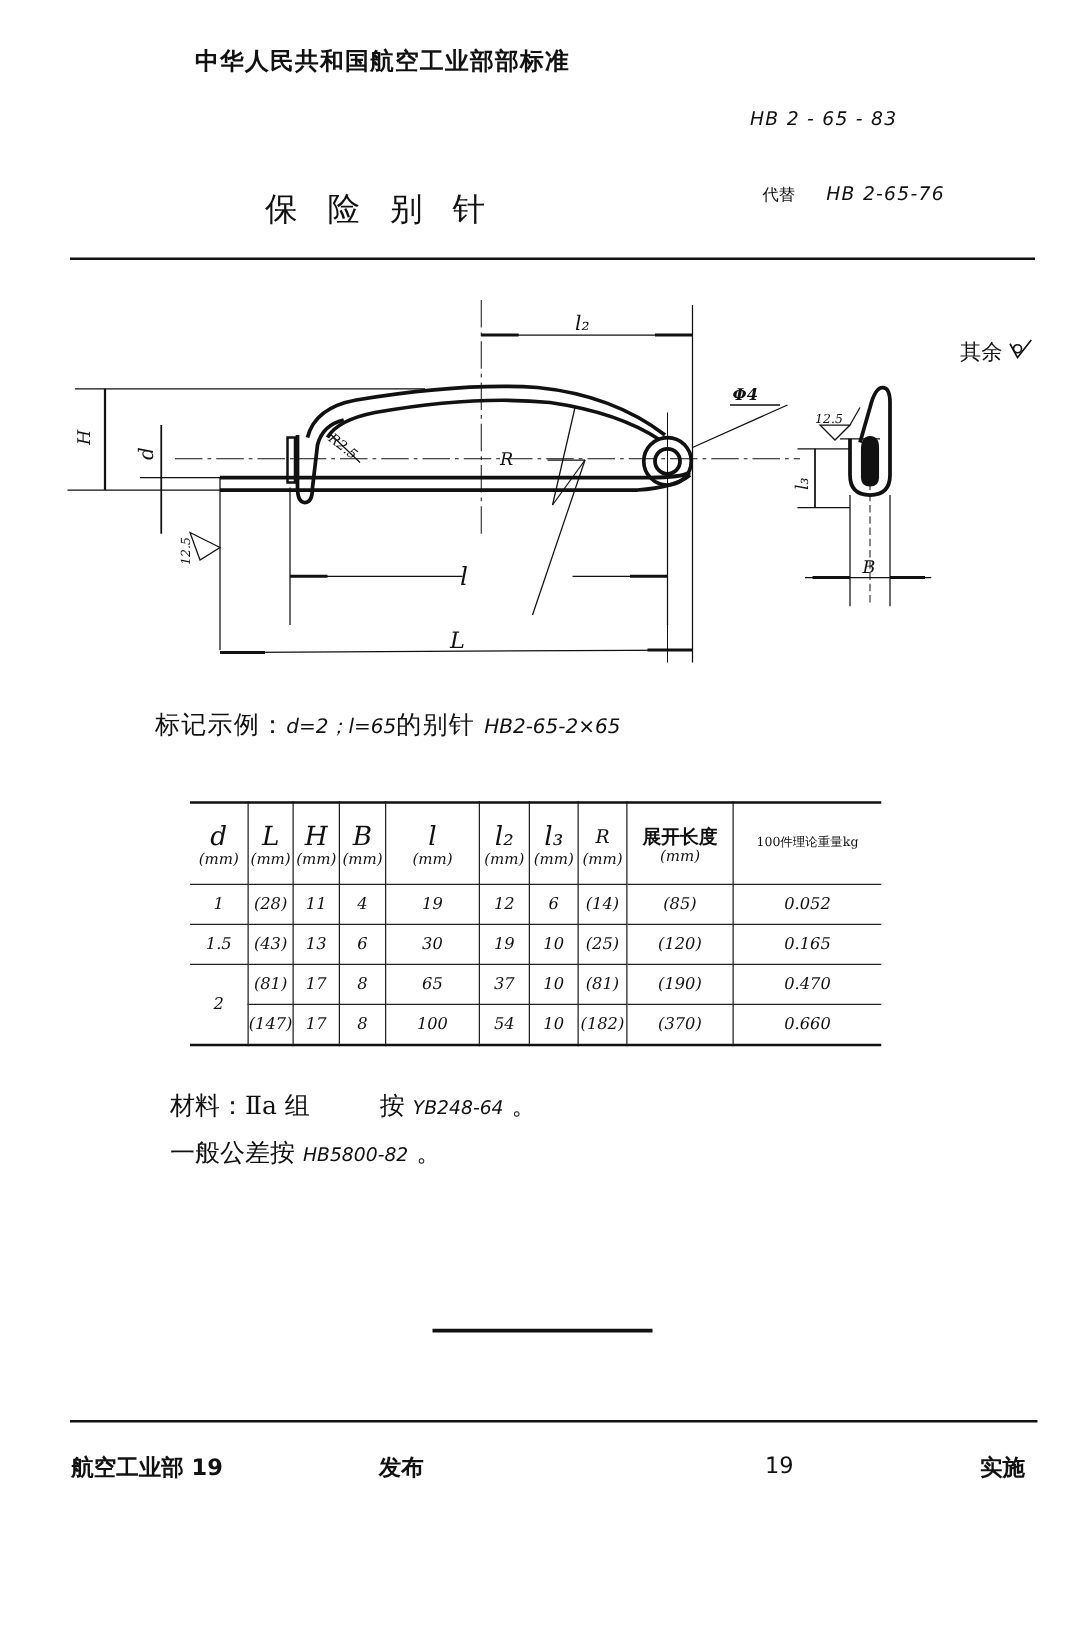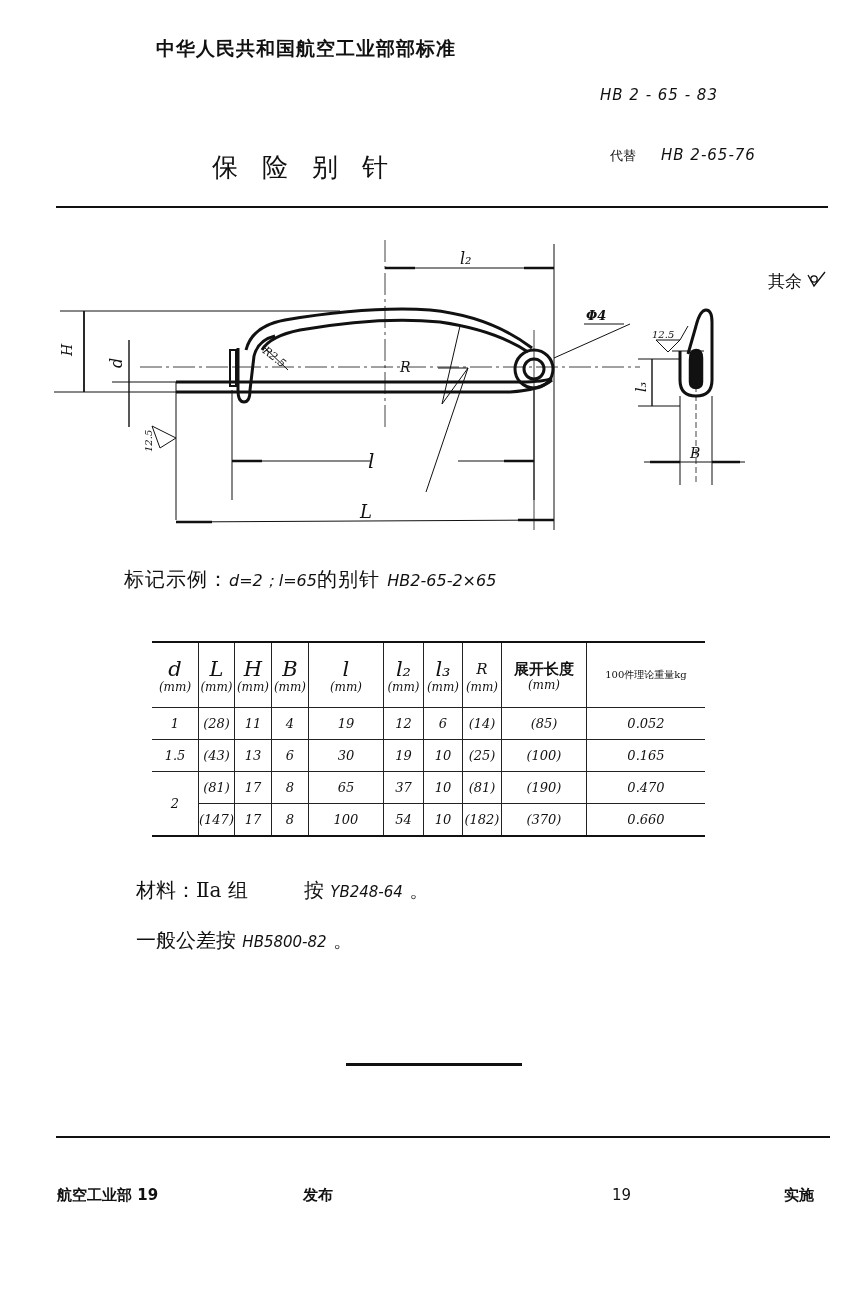--- a/index.html
+++ b/index.html
@@ -22,26 +22,26 @@
   table.spec td, table.spec th { border:1px solid #222; text-align:center; padding:0;
                font-style:italic; font-family:"DejaVu Serif", serif; font-weight:normal; }
   table.spec tr > *:first-child { border-left:none; }
   table.spec tr > *:last-child { border-right:none; }
   table.spec th { height:64px; vertical-align:middle; }
   table.spec th .sym { display:block; font-size:21px; line-height:24px; }
   table.spec th .unit { display:block; font-size:12px; line-height:12px; }
   table.spec th .cjk { display:block; font-size:15px; font-style:normal; line-height:20px;font-weight:bold; }
   table.spec th .cjk-small { display:block; font-size:10px; font-style:normal; line-height:14px; }
   table.spec td { height:31px; font-size:13px; }
-  .notes { left:136px; top:866px; font-size:20px; font-family:"DejaVu Serif", serif; line-height:48px; }
+  .notes { left:136px; top:866px; font-size:20px; font-family:"DejaVu Serif", serif; line-height:36px; }
   .notes .code { font-style:italic; font-size:15px; font-family:"DejaVu Sans", sans-serif; }
   .notes .gap { display:inline-block; width:56px; }
   .end-line { left:346px; top:1063px; width:176px; height:3px; background:#111; }
   .hr-bottom { left:56px; top:1136px; width:774px; height:2px; background:#111; }
-  .footer { top:1162px; font-size:15px; font-weight:bold;margin-top:24px; }
+  .footer { top:1162px; font-size:18px; font-weight:bold; }
   .f1 { left:57px; } .f2 { left:303px; } .f3 { left:612px; font-weight:normal; } .f4 { left:784px; }
 </style>
 </head>
 <body>
 
 <div class="abs org">中华人民共和国航空工业部部标准</div>
 <div class="abs std-no">HB 2 - 65 - 83</div>
 <div class="abs title">保险别针</div>
 <div class="abs replaces">
   <span>代替</span><span class="code">HB 2-65-76</span>
@@ -205,21 +205,21 @@
   </tr>
   <tr>
     <td>1.5</td>
     <td>(43)</td>
     <td>13</td>
     <td>6</td>
     <td>30</td>
     <td>19</td>
     <td>10</td>
     <td>(25)</td>
-    <td>(100)</td>
+    <td>(120)</td>
     <td>0.165</td>
   </tr>
   <tr>
     <td rowspan="2">2</td>
     <td>(81)</td>
     <td>17</td>
     <td>8</td>
     <td>65</td>
     <td>37</td>
     <td>10</td>

